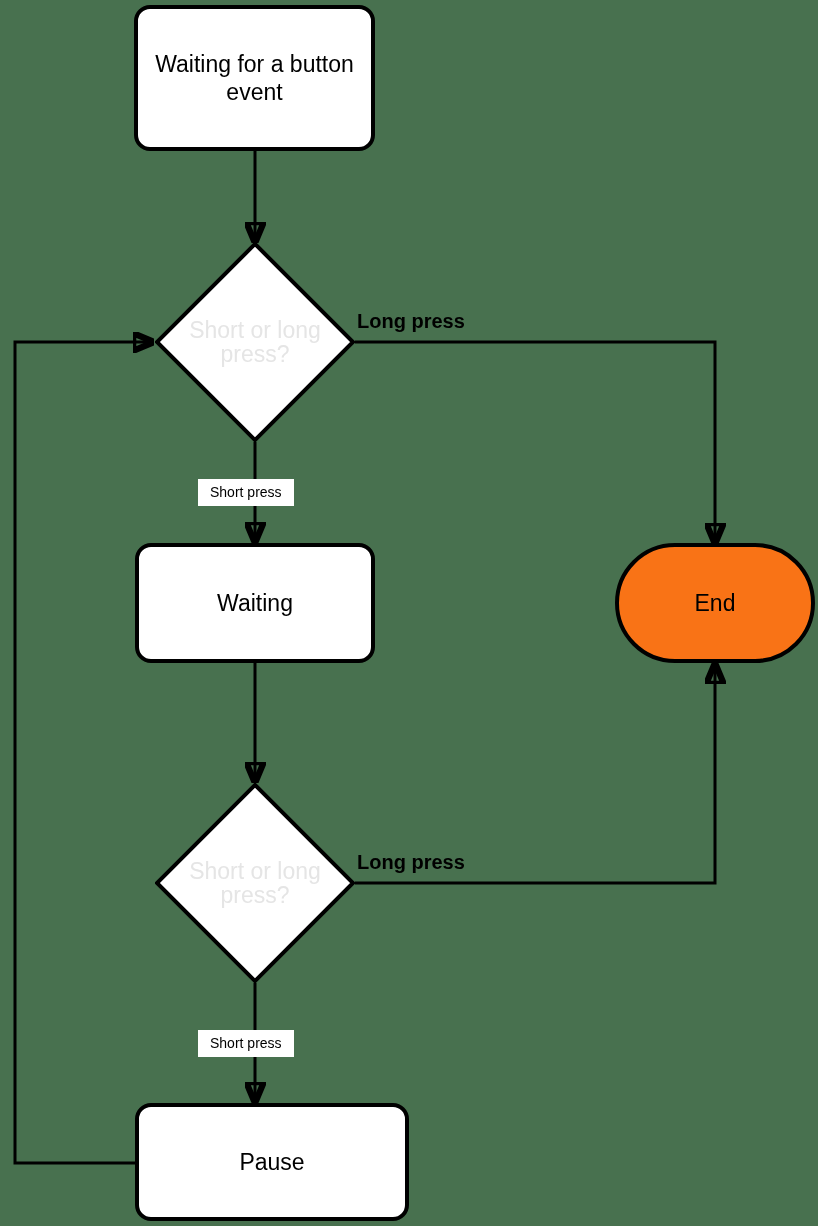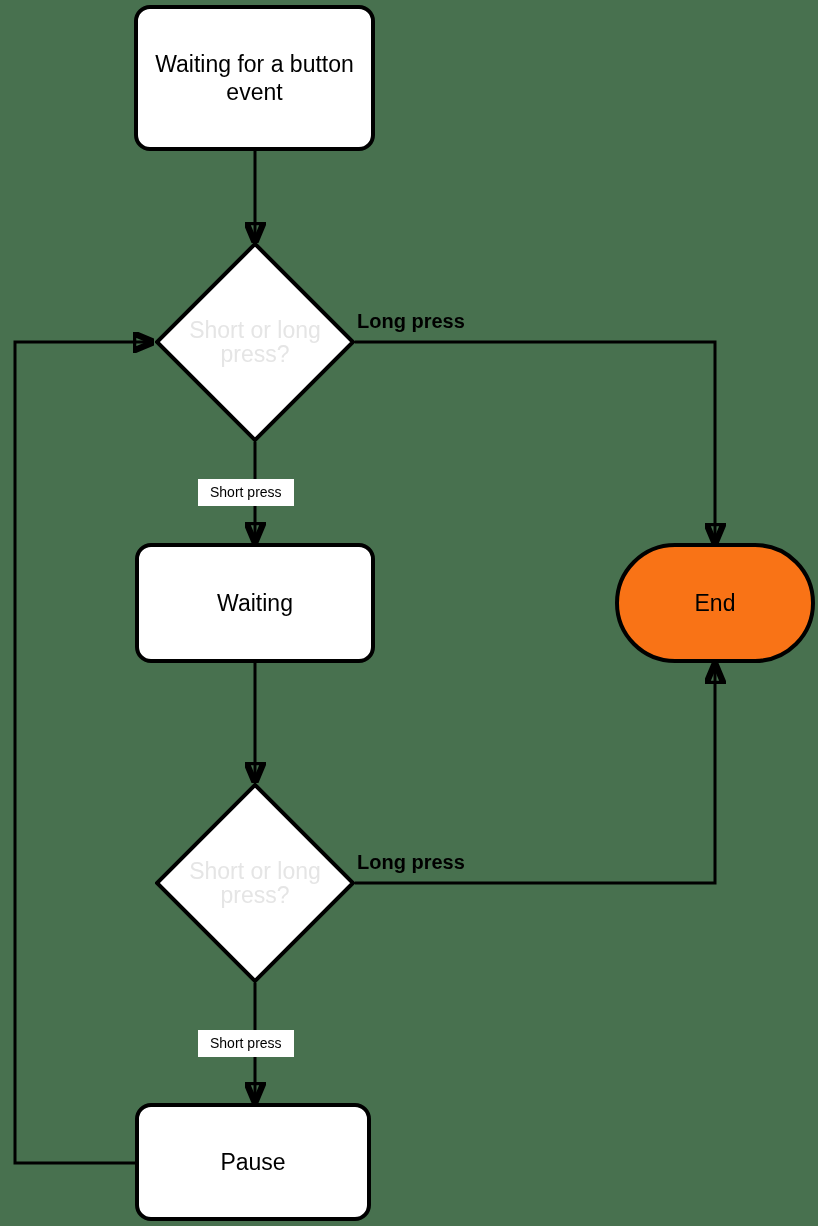--- a/index.html
+++ b/index.html
@@ -119,21 +119,21 @@
     <span class="label">End</span>
   </div>
 
   <div class="diamond" style="left:155px; top:783px; width:200px; height:200px;">
     <svg width="200" height="200" viewBox="0 0 200 200">
       <polygon points="100,2 198,100 100,198 2,100" fill="#FFFFFF" stroke="#000000" stroke-width="4"></polygon>
     </svg>
     <span class="label">Short or long press?</span>
   </div>
 
-  <div class="node box" style="left:135px; top:1103px; width:236px; height:118px;">
+  <div class="node box" style="left:135px; top:1103px; width:274px; height:118px;">
     <span class="label">Pause</span>
   </div>
 
   <div class="edge-label long" style="left:357px; top:308px;">Long press</div>
 
   <div class="edge-label short" style="left:198px; top:479px;">Short press</div>
 
   <div class="edge-label long" style="left:357px; top:849px;">Long press</div>
 
   <div class="edge-label short" style="left:198px; top:1030px;">Short press</div>

